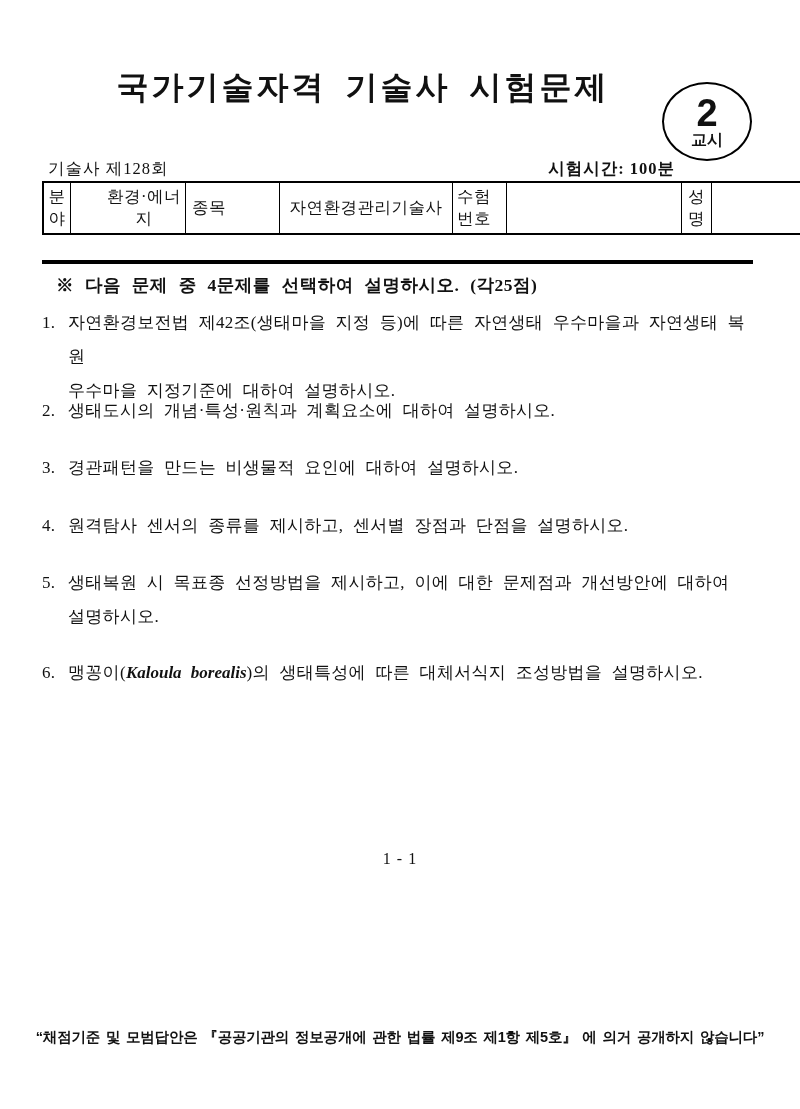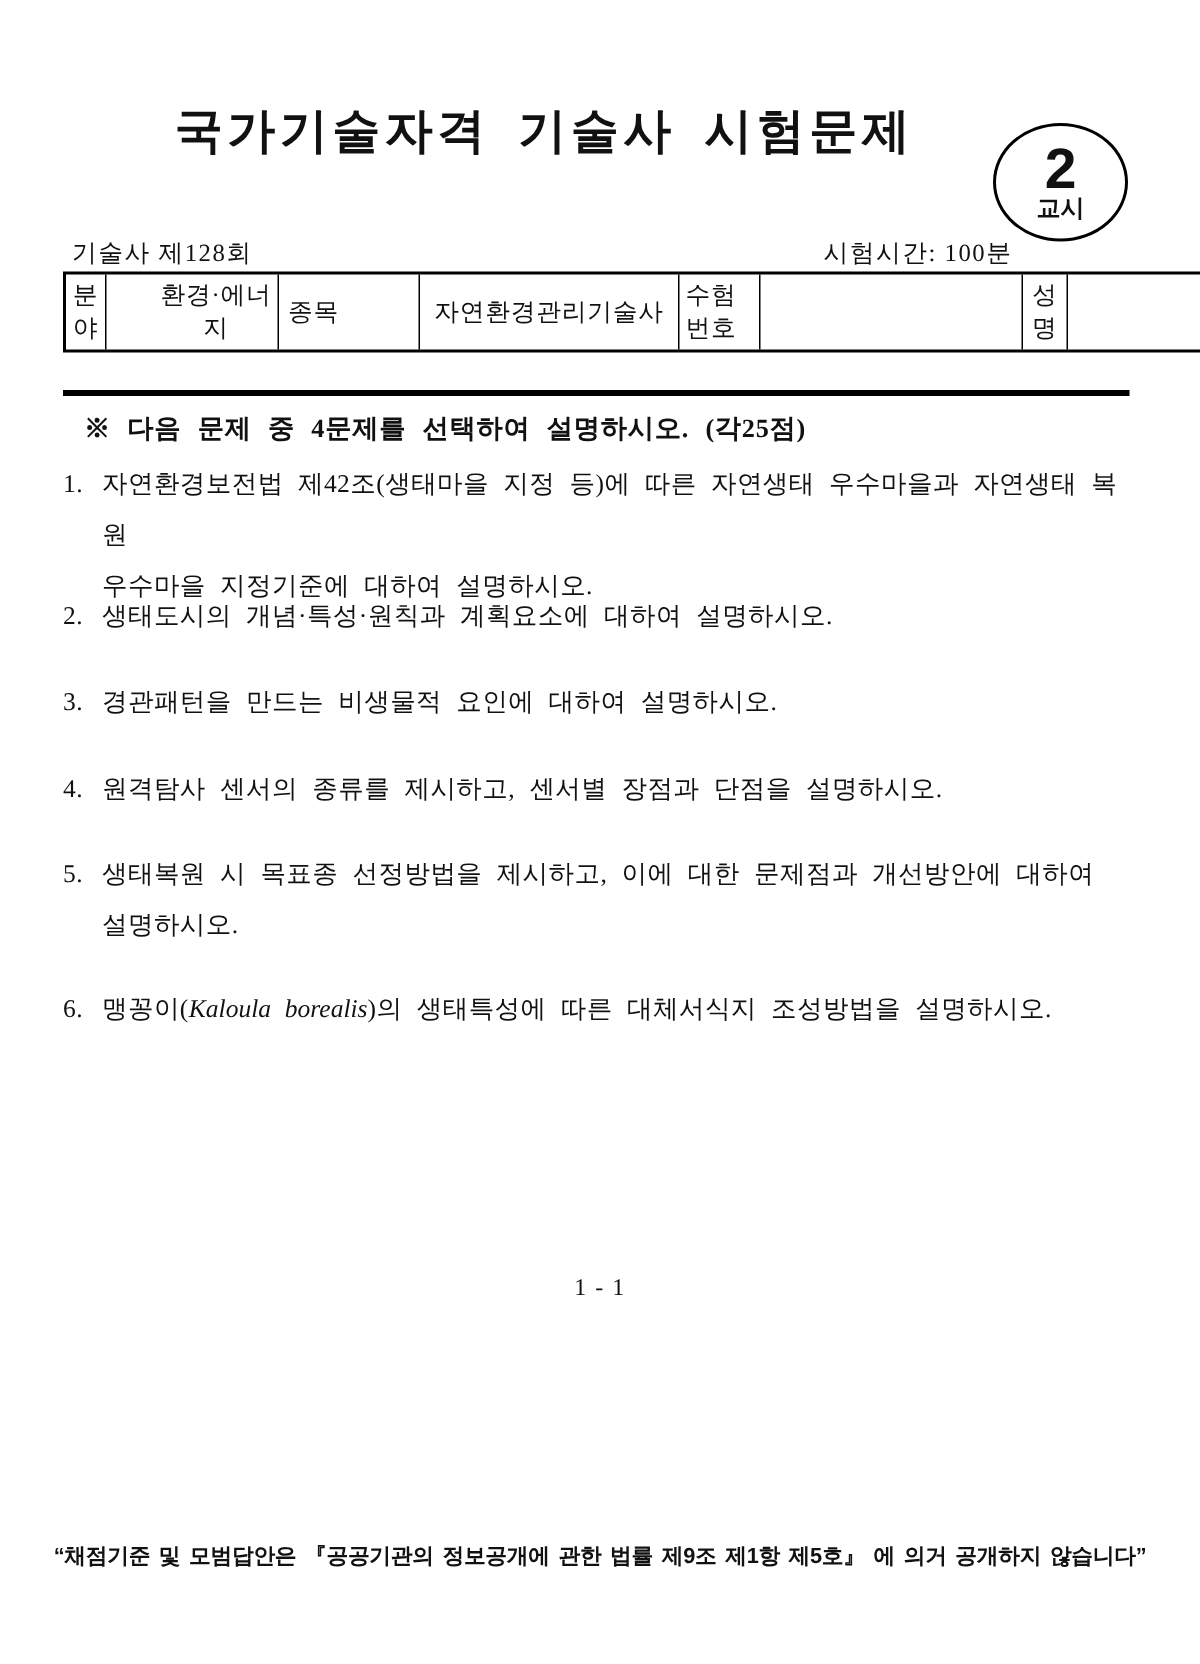--- a/index.html
+++ b/index.html
@@ -31,21 +31,21 @@
     font-family:"Liberation Sans","DejaVu Sans",sans-serif;
     font-size:16px;font-weight:bold;line-height:17px;
   }
 
   
   .meta-row{
     position:absolute;left:42px;top:158px;width:711px;height:20px;
     font-size:16.5px;letter-spacing:1px;
   }
   .meta-left{position:absolute;left:6px;top:0;}
-  .meta-right{position:absolute;right:78px;top:0;}
+  .meta-right{position:absolute;right:78px;top:0;font-weight:bold;}
 
   
   .info-table{
     position:absolute;left:42px;top:181px;width:784px;height:54px;
     border:2px solid #000;box-sizing:border-box;
     display:flex;align-items:stretch;
   }
   .cell{
     box-sizing:border-box;border-left:1px solid #000;
     display:flex;flex-direction:column;justify-content:center;
@@ -75,21 +75,21 @@
 
   
   .question{
     position:absolute;left:42px;width:718px;
     display:flex;font-size:17px;line-height:34px;letter-spacing:0.3px;word-spacing:5px;
   }
   .q-num{width:26px;flex:none;}
   .q-body{flex:1;}
   .q1{top:306px;} .q2{top:394px;} .q3{top:451px;}
   .q4{top:509px;} .q5{top:566px;} .q6{top:656px;}
-  .species{font-style:italic;letter-spacing:0;}
+  .species{font-style:italic;letter-spacing:0;font-weight:bold;}
 
   
   .page-num{
     position:absolute;left:0;top:850px;width:800px;text-align:center;
     font-size:16px;letter-spacing:1px;
   }
 
   
   .footer-notice{
     position:absolute;left:0;top:1028px;width:800px;text-align:center;

